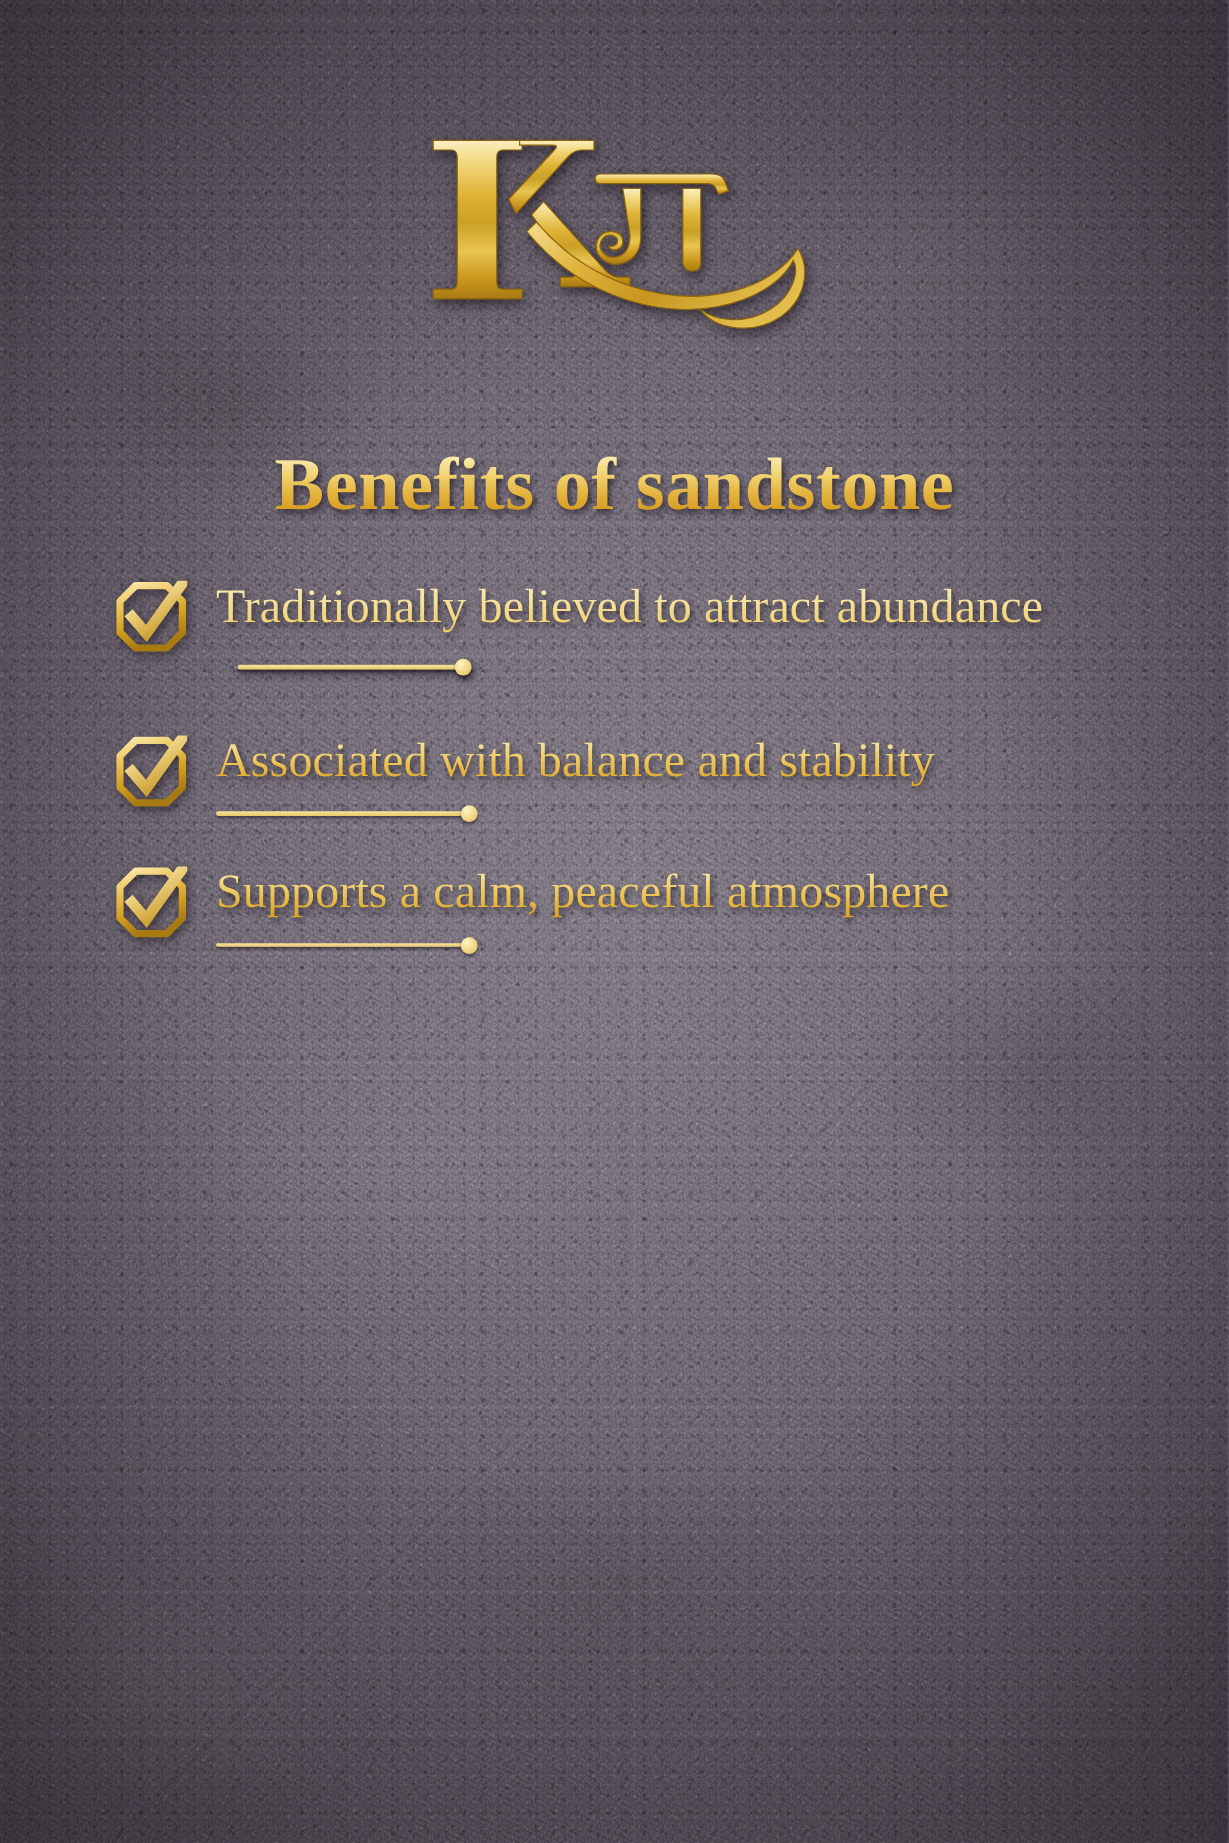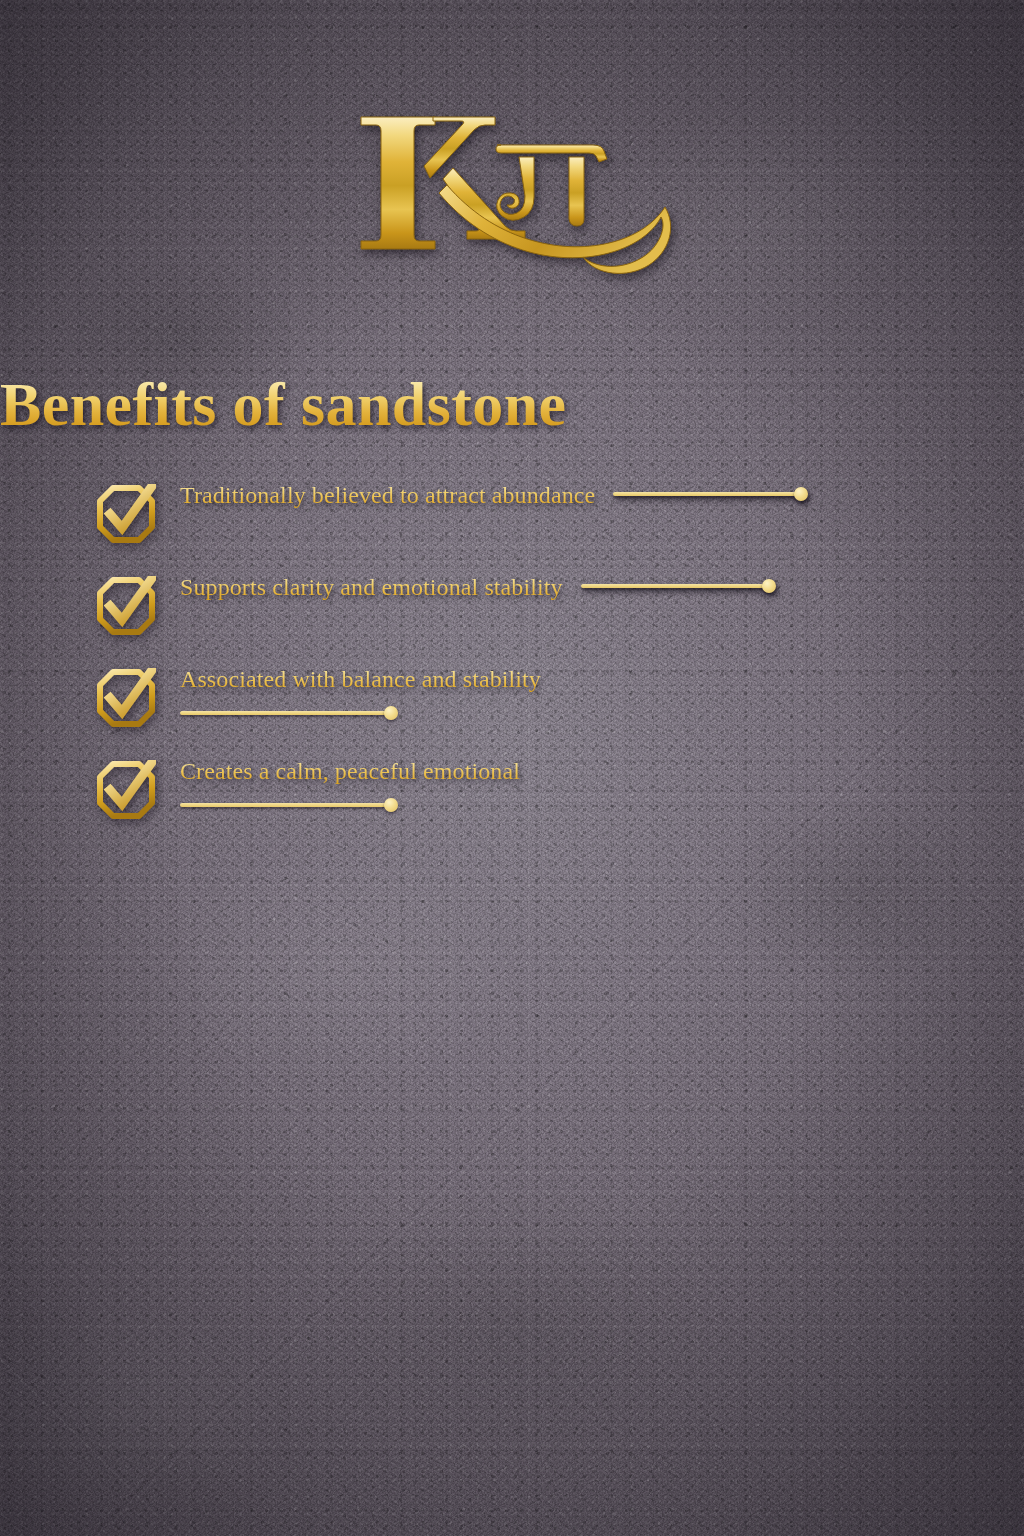--- a/index.html
+++ b/index.html
@@ -74,21 +74,21 @@
   
   #logo{
     position:absolute;left:0;top:96px;width:1024px;height:190px;
     display:flex;align-items:center;justify-content:center;
   }
   #logo svg{display:block;filter:drop-shadow(2px 4px 5px rgba(20,14,25,.62));}
 
   
   #title{
     position:absolute;left:0;top:330px;width:1024px;
-    text-align:left;
+    text-align:center;
     font-size:62px;
     font-weight:700;
     letter-spacing:.4px;
     line-height:1.05;
     background:linear-gradient(180deg,
         #fdf3c6 0%, #f8e6a2 18%, #f0cf6a 40%,
         #e3b23c 62%, #d69d21 82%, #c08916 100%);
     -webkit-background-clip:text;background-clip:text;
     color:transparent;-webkit-text-fill-color:transparent;
     filter:drop-shadow(2px 3px 3px rgba(22,16,28,.70));
@@ -109,21 +109,21 @@
     width:60px;height:60px;
     margin-right:24px;
     margin-top:6px;
     position:relative;
   }
   .chk svg{display:block;filter:drop-shadow(2px 3px 4px rgba(20,14,25,.6));}
 
   .body{flex:1 1 auto;min-width:0;padding-top:2px;}
 
   .txt{
-    font-size:24px;
+    font-size:40px;
     line-height:1.26;
     font-weight:400;
     letter-spacing:.1px;
     background:linear-gradient(180deg,
         #fbeec0 0%, #f6e29c 20%, #efcd68 44%,
         #e6b53e 68%, #dca626 88%, #cf9a1b 100%);
     -webkit-background-clip:text;background-clip:text;
     color:transparent;-webkit-text-fill-color:transparent;
     filter:drop-shadow(2px 3px 2.5px rgba(22,16,28,.66));
     text-decoration:underline;
@@ -237,34 +237,20 @@
         </svg>
       </span>
       <div class="body">
         <div class="txt"><span>Traditionally believed to attract abundance</span><span class="rule rule-inline" style="width:195px">
              <span class="bar"></span>
              <span class="dot"></span>
           </span></div>
       </div>
     </div>
 
-    <div class="item">
-      <span class="chk">
-        <svg width="60" height="60" viewBox="0 0 60 60" aria-hidden="true">
-          <path d="M17 4 H43 L56 17 V43 L43 56 H17 L4 43 V17 Z" fill="none" stroke="url(#cg1)" stroke-width="6" stroke-linejoin="round"></path>
-          <path d="M14 30 L26 44 L56 2" fill="none" stroke="url(#cm1)" stroke-width="9" stroke-linecap="square" stroke-linejoin="miter"></path>
-        </svg>
-      </span>
-      <div class="body">
-        <div class="txt"><span>Supports clarity and emotional stability</span><span class="rule rule-inline" style="width:195px">
-             <span class="bar"></span>
-             <span class="dot"></span>
-          </span></div>
-      </div>
-    </div>
 
     <div class="item">
       <span class="chk">
         <svg width="60" height="60" viewBox="0 0 60 60" aria-hidden="true">
           <path d="M17 4 H43 L56 17 V43 L43 56 H17 L4 43 V17 Z" fill="none" stroke="url(#cg1)" stroke-width="6" stroke-linejoin="round"></path>
           <path d="M14 30 L26 44 L56 2" fill="none" stroke="url(#cm1)" stroke-width="9" stroke-linecap="square" stroke-linejoin="miter"></path>
         </svg>
       </span>
       <div class="body">
         <div class="txt"><span>Associated with balance and stability</span></div>
@@ -276,21 +262,21 @@
     </div>
 
     <div class="item">
       <span class="chk">
         <svg width="60" height="60" viewBox="0 0 60 60" aria-hidden="true">
           <path d="M17 4 H43 L56 17 V43 L43 56 H17 L4 43 V17 Z" fill="none" stroke="url(#cg1)" stroke-width="6" stroke-linejoin="round"></path>
           <path d="M14 30 L26 44 L56 2" fill="none" stroke="url(#cm1)" stroke-width="9" stroke-linecap="square" stroke-linejoin="miter"></path>
         </svg>
       </span>
       <div class="body">
-        <div class="txt"><span>Creates a calm, peaceful emotional</span></div>
+        <div class="txt"><span>Supports a calm, peaceful atmosphere</span></div>
         <span class="rule rule-below" style="width:218px">
           <span class="bar"></span>
           <span class="dot"></span>
         </span>
       </div>
     </div>
 
   </div>
 </div>
 

